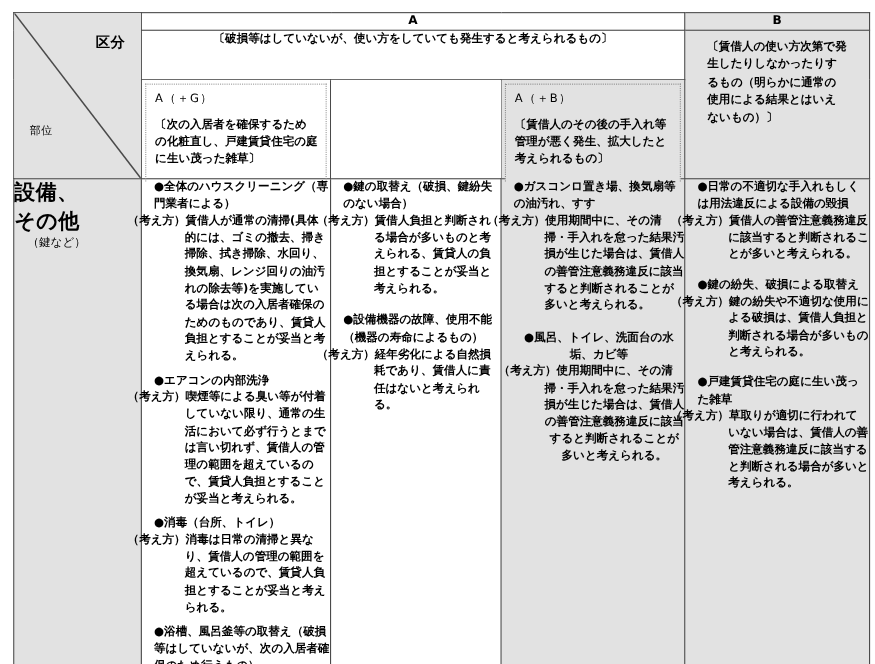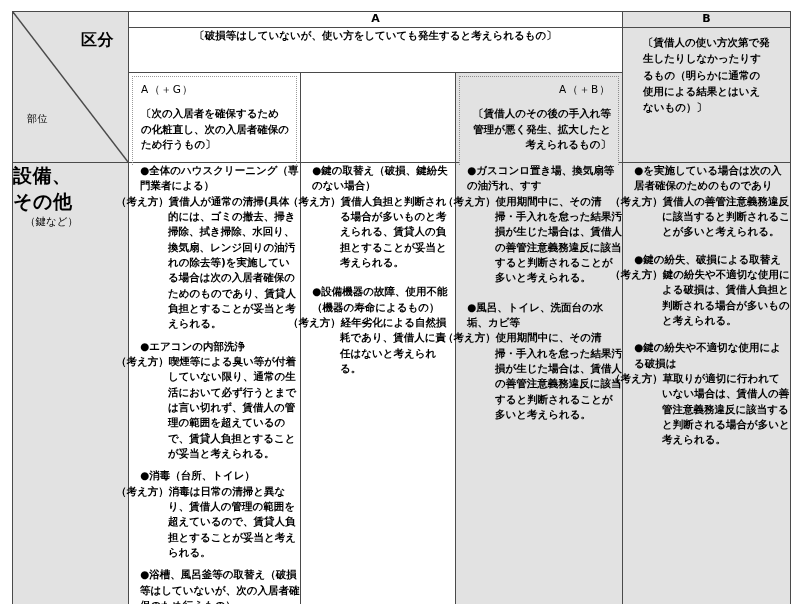--- a/index.html
+++ b/index.html
@@ -55,21 +55,21 @@
     position: absolute;
     left: 0; top: 0;
     width: 100%;
     height: 100%;
     display: block;
   }
   .corner .kubun {
     position: absolute;
     right: 14px;
     top: 18px;
-    font-size: 16px;
+    font-size: 13px;
     font-weight: bold;
     letter-spacing: 0.5px;
   }
   .corner .bui {
     position: absolute;
     left: 14px;
     bottom: 36px;
     font-size: 10px;
     font-weight: normal;
     letter-spacing: 0.5px;
@@ -120,21 +120,20 @@
     box-sizing: border-box;
   }
   .subbox.framed {
     border: 1px dotted #9a9a9a;
     border-bottom: none;
   }
   .subbox.framed-shade {
     border: 1px dotted #8d8d8d;
     border-bottom: none;
     background: #e2e2e2;
-    text-align: right;
   }
   .subbox .code {
     font-size: 10.5px;
     letter-spacing: 1.2px;
     margin-bottom: 9px;
   }
   .subbox .note {
     font-size: 10.5px;
     font-weight: bold;
     line-height: 1.5;
@@ -216,21 +215,21 @@
 
       <tr>
         <td class="hdr-desc" colspan="3">〔破損等はしていないが、使い方をしていても発生すると考えられるもの〕</td>
         <td class="hdr-desc shade" rowspan="2">〔賃借人の使い方次第で発生したりしなかったりするもの（明らかに通常の使用による結果とはいえないもの）〕</td>
       </tr>
 
       <tr>
         <td class="subhdr">
           <div class="subbox framed">
             <div class="code">A（＋G）</div>
-            <div class="note">〔次の入居者を確保するための化粧直し、次の入居者確保のため行うもの〕</div>
+            <div class="note">〔次の入居者を確保するための化粧直し、戸建賃貸住宅の庭に生い茂った雑草〕</div>
           </div>
         </td>
         <td class="subhdr"></td>
         <td class="subhdr shade">
           <div class="subbox framed-shade">
             <div class="code">A（＋B）</div>
             <div class="note">〔賃借人のその後の手入れ等管理が悪く発生、拡大したと考えられるもの〕</div>
           </div>
         </td>
       </tr>
@@ -271,37 +270,37 @@
             <div class="bullet-line">●設備機器の故障、使用不能（機器の寿命によるもの）</div>
             <div class="kangae">（考え方）経年劣化による自然損耗であり、賃借人に責任はないと考えられる。</div>
           </div>
         </td>
 
         <td class="cell-body shade">
           <div class="entry">
             <div class="bullet-line">●ガスコンロ置き場、換気扇等の油汚れ、すす</div>
             <div class="kangae">（考え方）使用期間中に、その清掃・手入れを怠った結果汚損が生じた場合は、賃借人の善管注意義務違反に該当すると判断されることが多いと考えられる。</div>
           </div>
-          <div class="entry" style="margin-top:14px;">
+          <div class="entry" style="margin-top:14px;text-align:center;">
             <div class="bullet-line">●風呂、トイレ、洗面台の水垢、カビ等</div>
             <div class="kangae">（考え方）使用期間中に、その清掃・手入れを怠った結果汚損が生じた場合は、賃借人の善管注意義務違反に該当すると判断されることが多いと考えられる。</div>
           </div>
         </td>
 
         <td class="cell-body shade">
           <div class="entry">
-            <div class="bullet-line">●を実施している場合は次の入居者確保のためのものであり</div>
+            <div class="bullet-line">●日常の不適切な手入れもしくは用法違反による設備の毀損</div>
             <div class="kangae">（考え方）賃借人の善管注意義務違反に該当すると判断されることが多いと考えられる。</div>
           </div>
           <div class="entry" style="margin-top:12px;">
             <div class="bullet-line">●鍵の紛失、破損による取替え</div>
             <div class="kangae">（考え方）鍵の紛失や不適切な使用による破損は、賃借人負担と判断される場合が多いものと考えられる。</div>
           </div>
           <div class="entry" style="margin-top:12px;">
-            <div class="bullet-line">●鍵の紛失や不適切な使用による破損は</div>
+            <div class="bullet-line">●戸建賃貸住宅の庭に生い茂った雑草</div>
             <div class="kangae">（考え方）草取りが適切に行われていない場合は、賃借人の善管注意義務違反に該当すると判断される場合が多いと考えられる。</div>
           </div>
         </td>
 
       </tr>
     </tbody>
   </table>
 
 </div>
 

